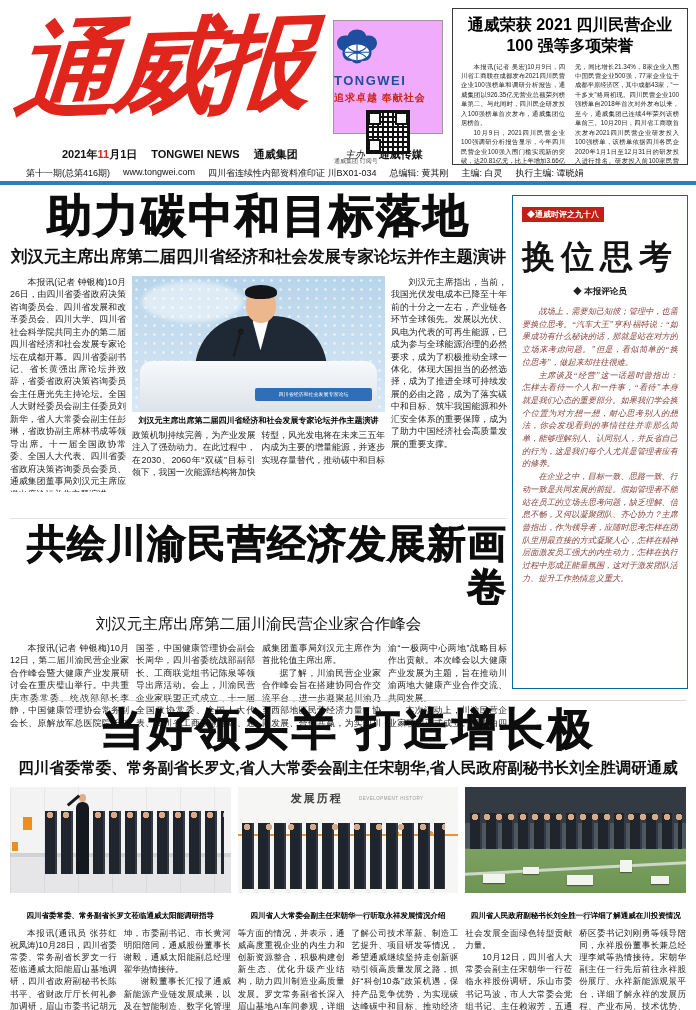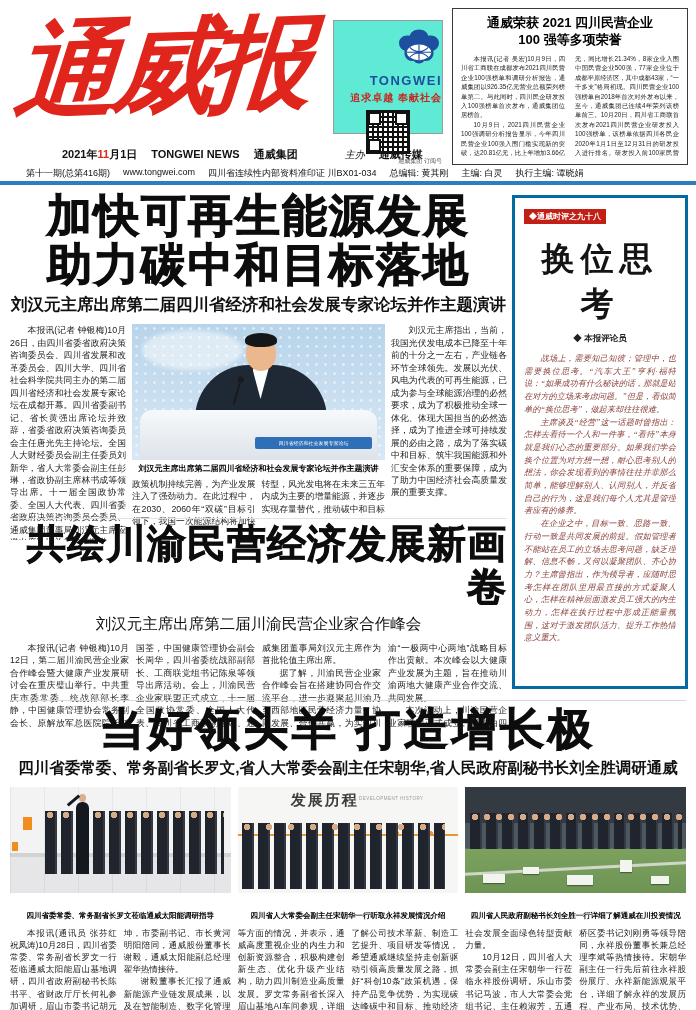--- a/index.html
+++ b/index.html
@@ -7,32 +7,32 @@
 
   
   .masthead-title{position:absolute;left:16px;top:-16px;width:320px;height:160px;
     font-family:"DejaVu Serif","Liberation Serif",serif;font-style:italic;font-weight:700;
     font-size:104px;line-height:164px;color:#e0251c;letter-spacing:-8px;white-space:nowrap;
     transform:skewX(-6deg) rotate(-2deg);}
   .dateline{position:absolute;left:62px;top:147px;width:360px;font-size:11px;font-weight:bold;color:#111;white-space:nowrap;}
   .dateline .red{color:#e0251c;}
   .dateline .gap{display:inline-block;width:14px;}
   .dateline .role{font-weight:normal;font-style:italic;font-size:10px;margin-left:44px;}
-  .logo-box{position:absolute;left:333px;top:20px;width:110px;height:114px;border:1px solid #9a9a9a;box-sizing:border-box;text-align:right;padding-top:7px;background:#5eead4;}
+  .logo-box{position:absolute;left:333px;top:20px;width:110px;height:114px;border:1px solid #9a9a9a;box-sizing:border-box;text-align:left;padding-top:7px;background:#f0abfc;}
   .logo-name{color:#1d4f9e;font-weight:bold;font-size:13px;letter-spacing:1.5px;margin-top:1px;}
   .logo-slogan{color:#c8251c;font-size:10px;font-weight:bold;margin-top:3px;letter-spacing:1px;}
   .qr{width:42px;height:42px;margin:5px auto 0;position:relative;border:1px solid #111;
     background:repeating-linear-gradient(0deg,#111 0 2px,transparent 2px 5px),
                repeating-linear-gradient(90deg,#111 0 2px,#fff 2px 5px);}
   .qr i{position:absolute;width:9px;height:9px;border:2px solid #111;background:#fff;}
   .qr i.a{left:1px;top:1px}.qr i.b{right:1px;top:1px}.qr i.c{left:1px;bottom:1px}
   .qr-caption{font-size:6px;color:#555;margin-top:3px;}
 
   .top-news{position:absolute;left:452px;top:8px;width:236px;height:157px;border:1.5px solid #3a3a3a;box-sizing:border-box;padding:6px 8px;background:#fff;}
-  .top-news-title{font-size:13px;font-weight:bold;text-align:center;line-height:1.3;color:#000;}
+  .top-news-title{font-size:16px;font-weight:bold;text-align:center;line-height:1.3;color:#000;}
   .top-news-body{margin-top:5px;column-count:2;column-gap:10px;font-size:6.3px;line-height:1.5;text-align:justify;color:#222;height:104px;overflow:hidden;}
   .top-news-body p{margin:0;text-indent:2em;}
 
   .info-bar{position:absolute;left:26px;top:167px;width:682px;font-size:9px;color:#111;white-space:nowrap;display:flex;gap:13px;}
   .blue-rule{position:absolute;left:0;top:181px;width:696px;height:4px;background:#2b7fc1;}
 
   
   .article1{position:absolute;left:10px;top:192px;width:497px;}
   .a1-h{font-weight:900;font-size:45px;line-height:1.08;text-align:center;letter-spacing:2px;color:#0d0d0d;-webkit-text-stroke:1px #0d0d0d;}
   .a1-sub{margin-top:5px;font-size:16.5px;font-weight:bold;text-align:center;color:#111;}
@@ -53,21 +53,21 @@
   .pm-body{position:absolute;left:50%;top:30%;width:132px;height:78px;margin-left:-64px;background:#1f2835;border-radius:54px 54px 0 0;}
   .pm-shirt{position:absolute;left:50%;top:33%;width:16px;height:30px;margin-left:-6px;background:#fff;clip-path:polygon(0 0,100% 0,50% 100%);}
   .pm-head{position:absolute;left:50%;top:9%;width:30px;height:35px;margin-left:-13px;background:#edb78e;border-radius:48%;}
   .pm-head::before{content:"";position:absolute;left:-1px;top:-3px;right:-1px;height:14px;background:#15161a;border-radius:50% 50% 40% 40%;}
   .pm-podium{position:absolute;left:3%;bottom:0;width:94%;height:37%;background:linear-gradient(180deg,#f7f9fb,#dde3e9);border-radius:12px 12px 0 0;}
   .pm-sign{position:absolute;right:5%;bottom:8%;width:45%;background:#2e6fb7;color:#fff;font-size:5px;line-height:1.35;text-align:center;padding:3px 2px;border-radius:2px;}
   .pm-mic{position:absolute;left:41%;top:42%;width:2px;height:24px;background:#1a1a1a;transform:rotate(16deg);}
   .pm-mic::before{content:"";position:absolute;top:-5px;left:-2px;width:6px;height:6px;border-radius:50%;background:#1a1a1a;}
 
   
-  .opinion{position:absolute;left:512px;top:195px;width:176px;height:494px;border:3px solid #0369a1;box-sizing:border-box;padding:7px 9px;background:#fff;}
+  .opinion{position:absolute;left:512px;top:195px;width:176px;height:494px;border:1px solid #0369a1;box-sizing:border-box;padding:7px 9px;background:#fff;}
   .op-badge{display:inline-block;background:#c22016;color:#fff;font-size:8px;padding:2px 5px;font-weight:bold;}
   .op-title{font-family:"Liberation Serif","DejaVu Serif",serif;font-size:33px;font-weight:bold;letter-spacing:6px;text-align:center;color:#141414;margin-top:13px;}
   .op-byline{font-size:8.5px;font-weight:bold;text-align:center;margin-top:6px;color:#222;}
   .op-text{margin-top:8px;font-family:"Liberation Serif",serif;font-style:italic;font-size:8.2px;line-height:1.55;color:#8a423c;text-align:justify;height:368px;overflow:hidden;}
   .op-text p{margin:0;text-indent:2em;}
 
   
   .article2{position:absolute;left:10px;top:518px;width:497px;border-top:1px solid #e2e2e2;padding-top:4px;box-sizing:border-box;}
   .a2-h{font-size:39px;font-weight:900;text-align:right;letter-spacing:1px;color:#0d0d0d;-webkit-text-stroke:.8px #0d0d0d;line-height:1.1;}
   .a2-sub{margin-top:5px;font-size:15.5px;font-weight:normal;text-align:center;color:#111;}
@@ -90,21 +90,21 @@
   .panel-lines{position:absolute;inset:0;background:repeating-linear-gradient(90deg,rgba(0,0,0,.05) 0 1px,transparent 1px 34px);}
   .accent-orange{position:absolute;background:#ef8e1f;}
   .crowd{position:absolute;
     background-image:radial-gradient(circle at 5px 4px,#d8ab88 3px,transparent 3.5px),
       repeating-linear-gradient(90deg,#20242c 0 10px,#333a46 10px 12px,transparent 12px 16px);
     background-size:16px 10px,auto;background-repeat:repeat-x,repeat;background-position:0 0,0 8px;}
   .pointer-man{position:absolute;width:13px;background:#14181f;border-radius:6px 6px 0 0;}
   .pointer-man::before{content:"";position:absolute;top:-8px;left:3px;width:7px;height:8px;border-radius:50%;background:#dcae89;}
   .pointer-man::after{content:"";position:absolute;top:-3px;left:-10px;width:15px;height:3px;background:#14181f;transform:rotate(-40deg);}
   .ph-wall{background:#f6f6f5;}
-  .wall-head{position:absolute;left:24%;top:4%;font-weight:900;font-size:15px;color:#3c3c3c;letter-spacing:2px;}
+  .wall-head{position:absolute;left:24%;top:4%;font-weight:900;font-size:11px;color:#3c3c3c;letter-spacing:2px;}
   .wall-sub{position:absolute;left:55%;top:8%;font-size:4.5px;color:#9a9a9a;letter-spacing:.5px;}
   .timeline{position:absolute;left:0;right:0;top:44%;height:2px;background:#e8953a;}
   .tl-dots{position:absolute;left:3%;right:3%;top:40%;height:7px;
     background:radial-gradient(circle,#e8953a 2px,transparent 2.6px) 0 0/34px 7px repeat-x;}
   .ph-model{background:linear-gradient(180deg,#333a41 0 34%,#4c585e 34% 58%,#5d6a6c 58%),#333a41;}
   .model-base{position:absolute;left:0;right:0;bottom:0;height:42%;background:linear-gradient(180deg,#7ca15f,#6e9454);}
   .model-base::before{content:"";position:absolute;left:-2%;right:-2%;top:42%;height:3px;background:#cfd8c8;transform:rotate(-3deg);}
   .blk{position:absolute;background:#f2f4ef;box-shadow:0 1px 1px rgba(0,0,0,.35);}
 </style>
 </head>
@@ -152,21 +152,20 @@
     <span>www.tongwei.com</span>
     <span>四川省连续性内部资料准印证 川BX01-034</span>
     <span>总编辑: 黄其刚</span>
     <span>主编: 白灵</span>
     <span>执行主编: 谭晓娟</span>
   </div>
   <div class="blue-rule"></div>
 
   <div class="article1">
     <div class="a1-h">
-      <div>加快可再生能源发展</div>
       <div>助力碳中和目标落地</div>
     </div>
     <div class="a1-sub">刘汉元主席出席第二届四川省经济和社会发展专家论坛并作主题演讲</div>
     <div class="a1-body">
       <div class="a1-colL">
         <p>本报讯(记者 钟银梅)10月26日，由四川省委省政府决策咨询委员会、四川省发展和改革委员会、四川大学、四川省社会科学院共同主办的第二届四川省经济和社会发展专家论坛在成都开幕。四川省委副书记、省长黄强出席论坛并致辞，省委省政府决策咨询委员会主任唐光先主持论坛。全国人大财经委员会副主任委员刘新华，省人大常委会副主任彭琳，省政协副主席林书成等领导出席。十一届全国政协常委、全国人大代表、四川省委省政府决策咨询委员会委员、通威集团董事局刘汉元主席应邀出席论坛并作主题演讲。</p>
 
       </div>
       <div class="a1-mid">
         <div class="photo-main">

